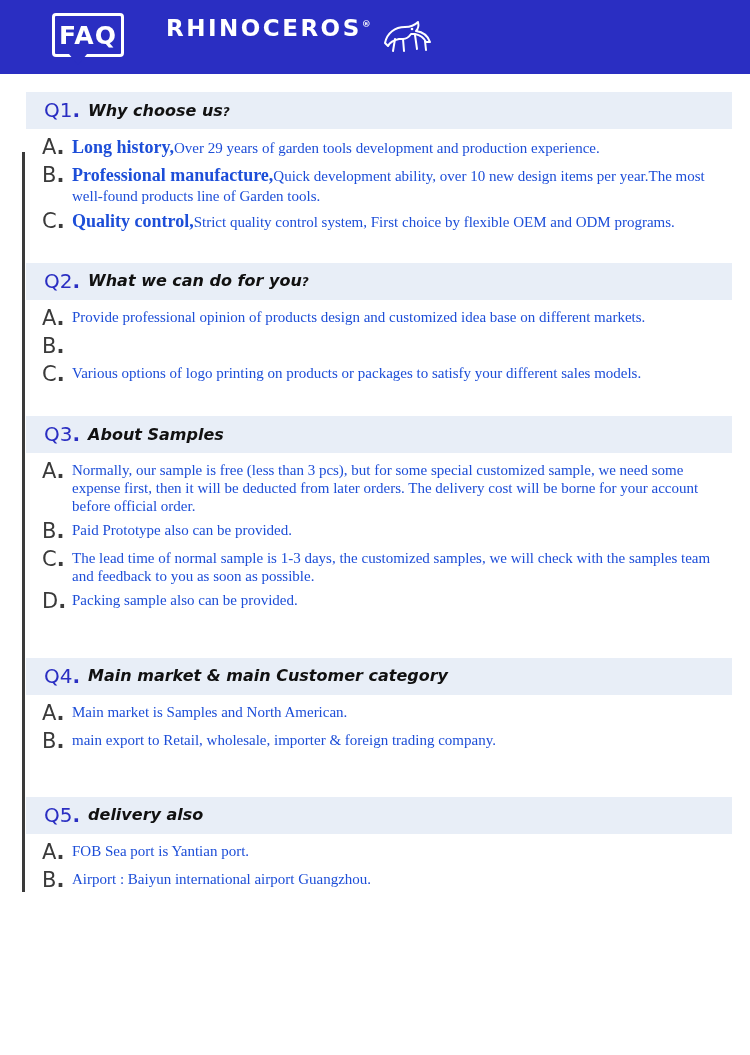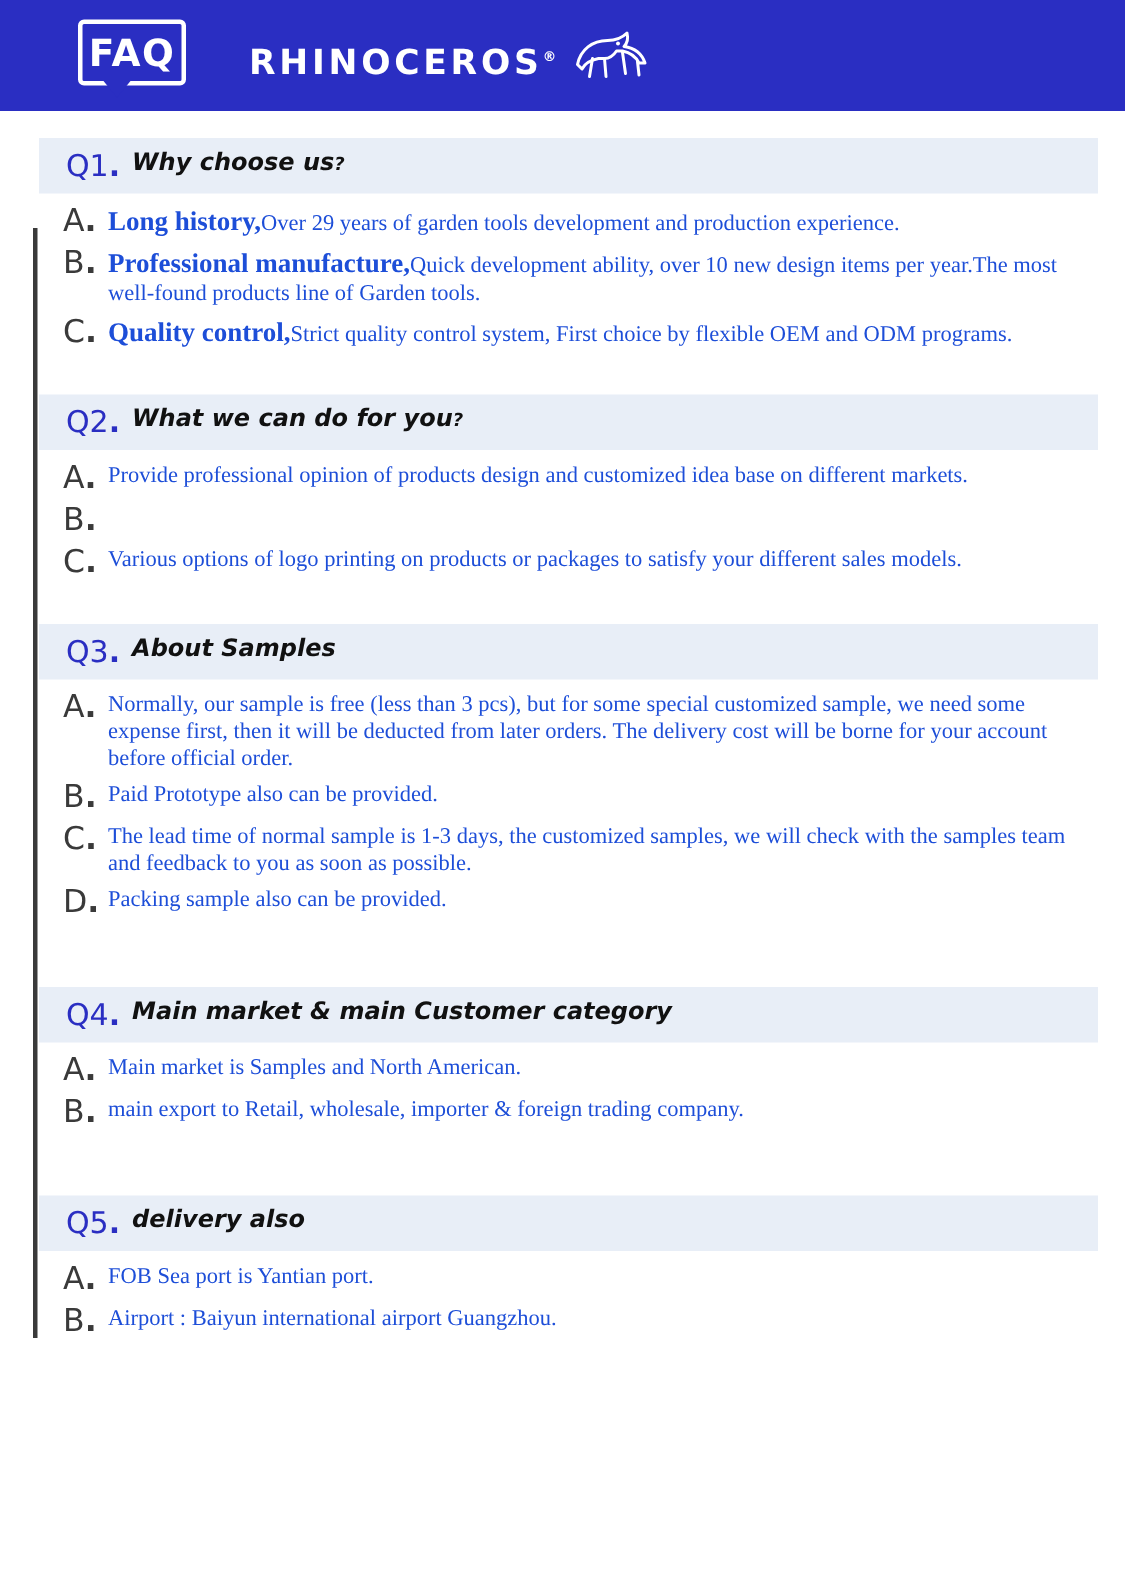--- a/index.html
+++ b/index.html
@@ -64,21 +64,21 @@
     width: 0;
     height: 0;
     border-left: 12px solid transparent;
     border-right: 12px solid transparent;
     border-top: 15px solid #ffffff;
     z-index: -1;
   }
   .brand {
     margin-left: 42px;
     display: flex;
-    align-items: flex-end;
+    align-items: flex-start;
   }
   .brand-name {
     color: #ffffff;
     font-size: 23px;
     font-weight: bold;
     letter-spacing: 2.5px;
     font-family: "DejaVu Sans", sans-serif;
     position: relative;
   }
   .brand-reg {
@@ -113,21 +113,21 @@
   }
 
   .qblock {
     margin: 0 0 0 0;
     padding: 0;
   }
 
   .qheader {
     background: #e8eef7;
     display: flex;
-    align-items: flex-start;
+    align-items: center;
     margin-left: 26px;
     margin-right: 18px;
     padding: 6px 0 7px 18px;
     box-sizing: border-box;
   }
   .qnum {
     color: #2a2ec2;
     font-size: 20px;
     font-weight: normal;
     font-family: "DejaVu Sans", sans-serif;

